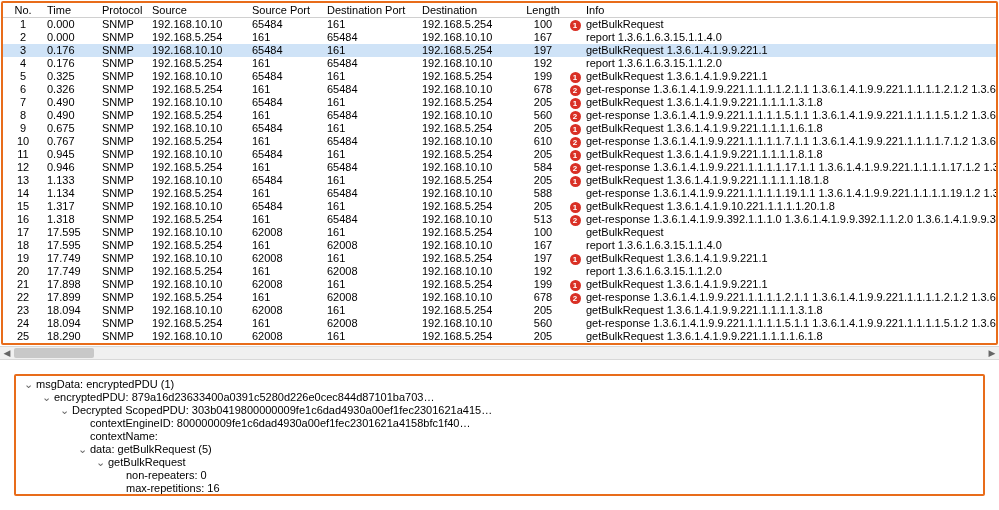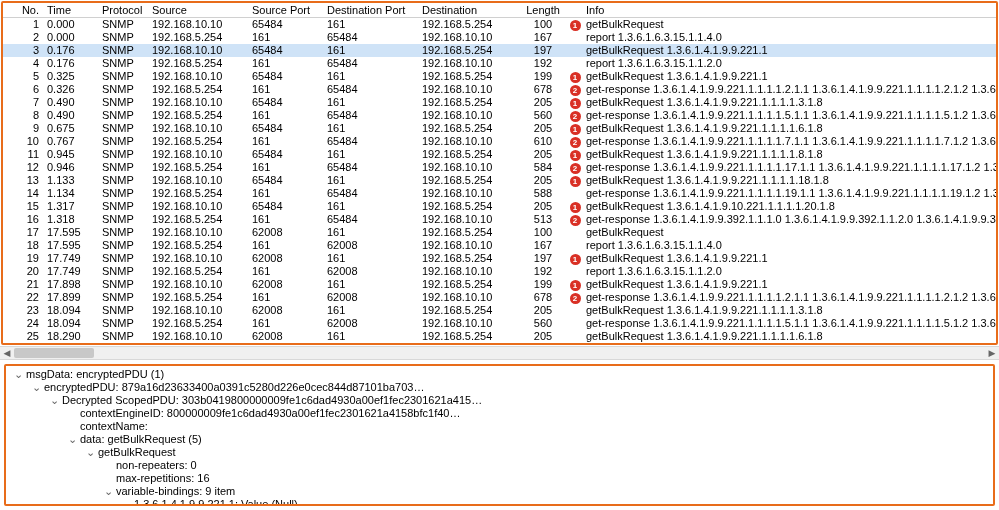--- a/index.html
+++ b/index.html
@@ -5,39 +5,39 @@
   * { box-sizing: border-box; margin: 0; padding: 0; }
   html, body { width: 999px; height: 510px; font-family: "Segoe UI", Tahoma, sans-serif; font-size: 11px; background: #fff; color: #000; overflow: hidden; }
   .frame { width: 999px; height: 510px; display: flex; flex-direction: column; }
 
   
   .packets { flex: 0 0 auto; border: 2px solid #e86c1a; border-radius: 2px; margin: 1px; }
   table { border-collapse: collapse; width: 100%; table-layout: fixed; }
   thead th { text-align: left; font-weight: 400; padding: 1px 4px; background: #fff; border-bottom: 1px solid #d0d0d0; white-space: nowrap; overflow: hidden; }
   tbody td { padding: 0 4px; white-space: nowrap; overflow: hidden; text-overflow: clip; height: 13px; line-height: 13px; }
   tbody tr.sel td { background: #cfe3f7; }
-  .col-no   { width: 40px; text-align: right; }
+  .col-no   { width: 40px; text-align: center; }
   .col-time { width: 55px; }
   .col-prot { width: 50px; }
   .col-src  { width: 100px; }
   .col-spo  { width: 75px; }
   .col-dpo  { width: 95px; }
   .col-dst  { width: 100px; }
   .col-len  { width: 50px; text-align: center; }
   .col-bdg  { width: 14px; padding: 0 !important; text-align: center; }
   .col-info { }
   .badge { display: inline-block; width: 11px; height: 11px; border-radius: 50%; background: #d93025; color: #fff; font-size: 8px; line-height: 11px; text-align: center; font-weight: 700; vertical-align: middle; }
 
   .hscroll { height: 14px; background: #f0f0f0; display: flex; align-items: center; position: relative; border-top: 1px solid #d8d8d8; border-bottom: 1px solid #d8d8d8; }
   .hscroll .arrow { width: 14px; height: 12px; display: flex; align-items: center; justify-content: center; color: #666; font-size: 9px; }
   .hscroll .track { flex: 1; height: 12px; position: relative; }
   .hscroll .thumb { position: absolute; left: 0; top: 1px; height: 10px; width: 80px; background: #c8c8c8; border-radius: 2px; }
 
   
-  .details { flex: 1; border: 2px solid #e86c1a; border-radius: 2px; margin: 4px; padding: 2px 4px; overflow: hidden; }
+  .details { flex: 1; border: 2px solid #e86c1a; border-radius: 2px; margin: 14px; padding: 2px 4px; overflow: hidden; }
   .tree-line { white-space: nowrap; height: 13px; line-height: 13px; overflow: hidden; }
   .ind0 { padding-left: 4px; }
   .ind1 { padding-left: 22px; }
   .ind2 { padding-left: 40px; }
   .ind3 { padding-left: 58px; }
   .ind4 { padding-left: 76px; }
   .ind5 { padding-left: 94px; }
   .ind6 { padding-left: 112px; }
   .caret { display: inline-block; width: 12px; color: #666; }
 </style>

